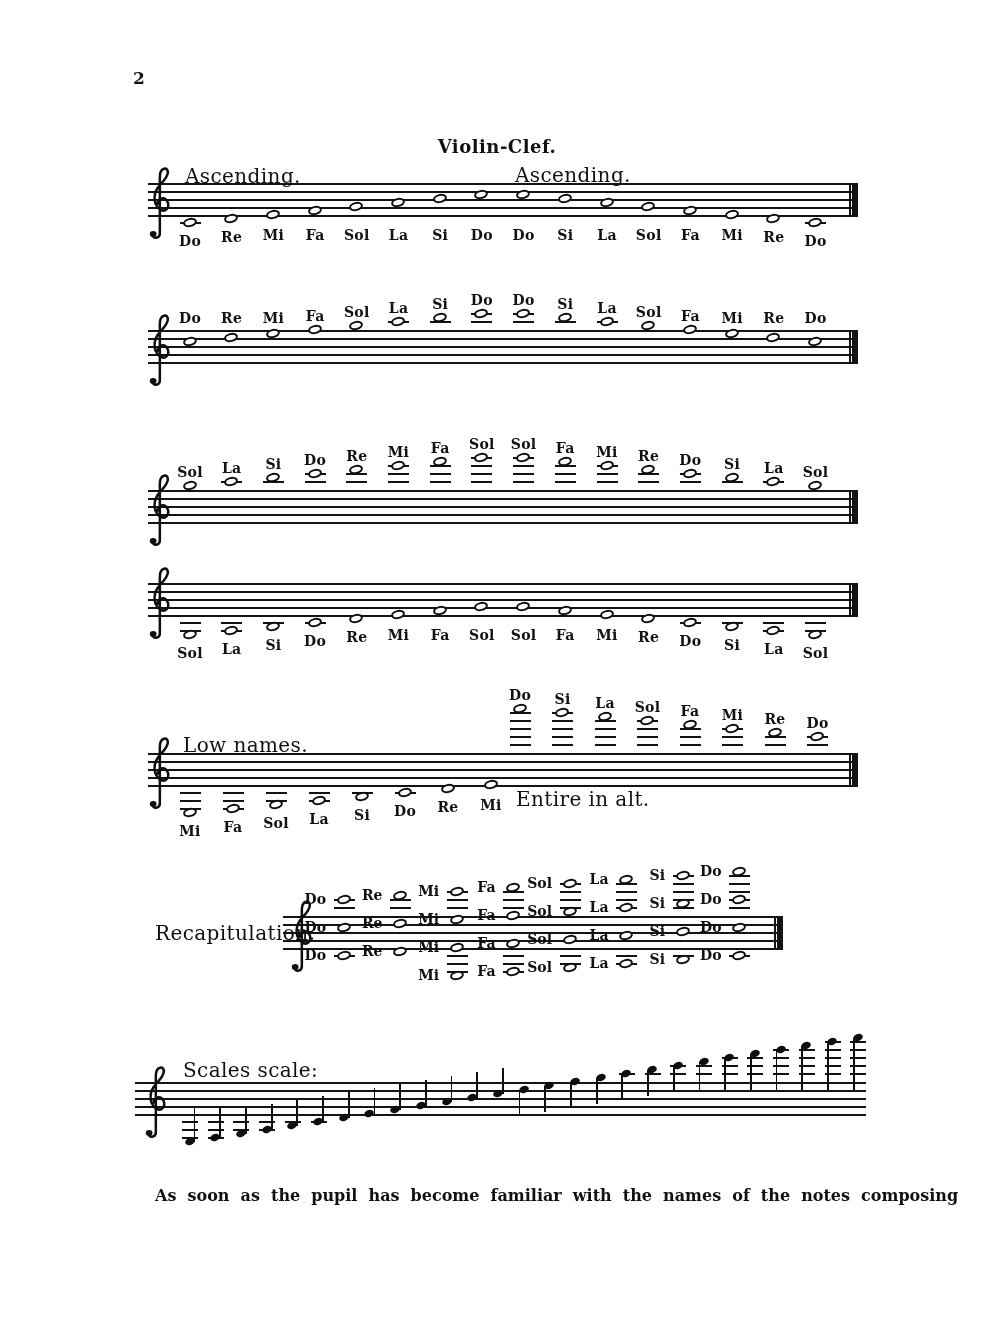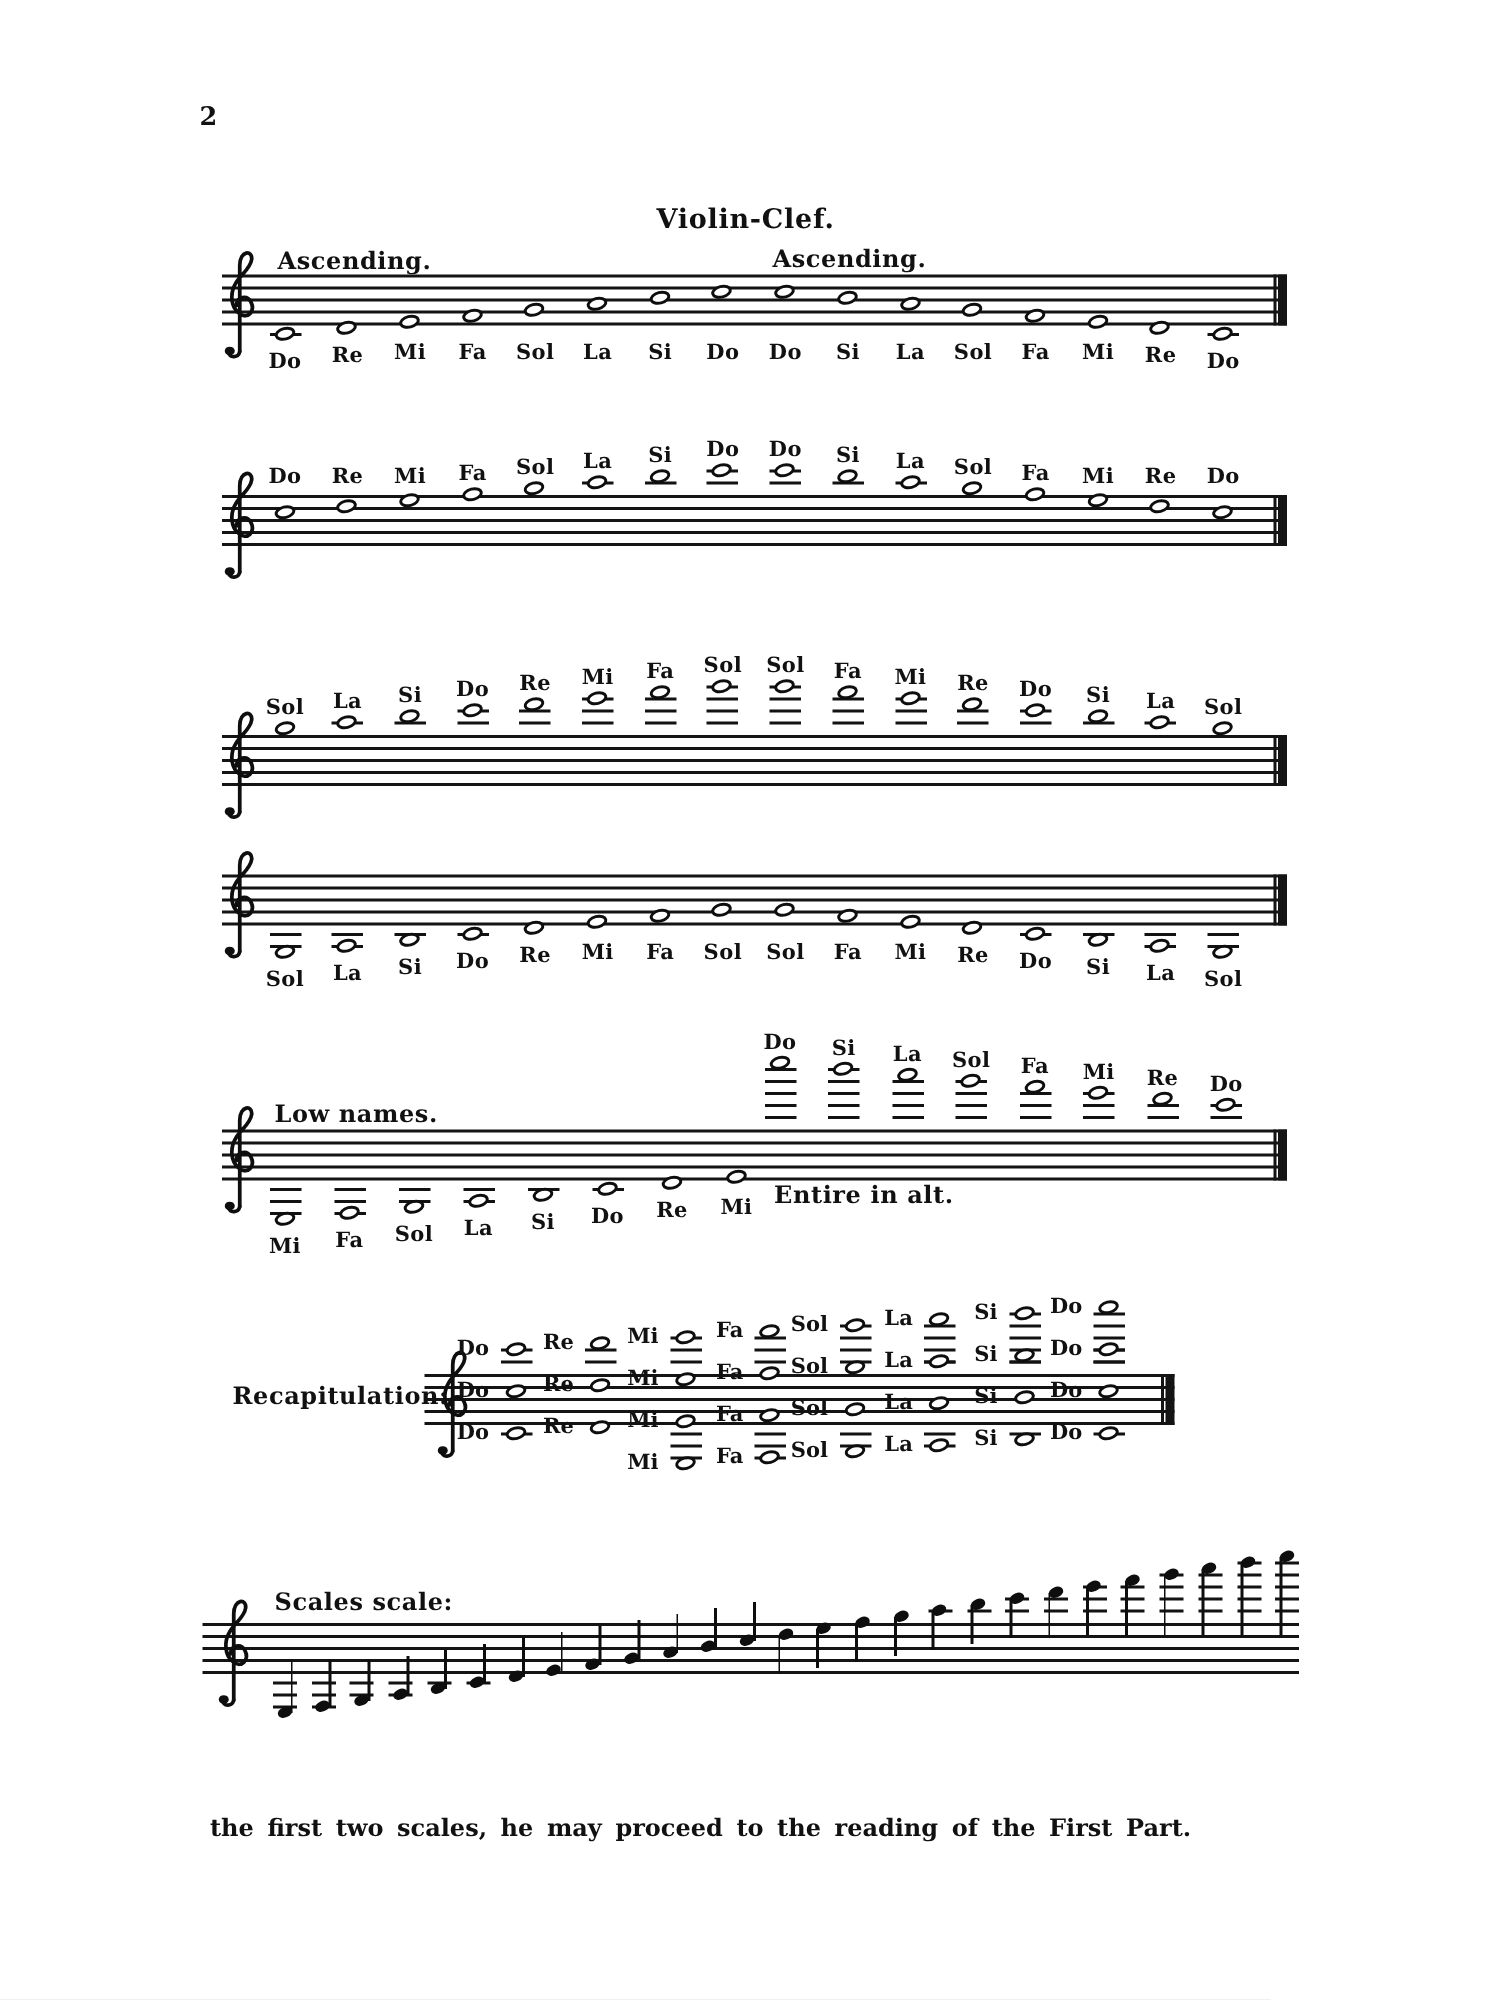--- a/index.html
+++ b/index.html
@@ -15,21 +15,21 @@
   .lg{position:absolute;height:2.3px;background:#121212;}
   .wn{position:absolute;width:10px;height:5px;background:#fff;
       border:2.7px solid #0e0e0e;border-radius:50%;transform:rotate(-14deg);}
   .qh{position:absolute;width:10px;height:7px;background:#0e0e0e;
       border-radius:50%;transform:rotate(-22deg);}
   .stem{position:absolute;width:1.9px;background:#0e0e0e;}
   .nlabel{position:absolute;width:30px;text-align:center;
       font-size:14px;font-weight:bold;letter-spacing:.3px;}
   .rlabel{position:absolute;width:30px;text-align:right;
       font-size:14px;font-weight:bold;}
-  .ann{position:absolute;font-size:16px;font-weight:bold;letter-spacing:.4px;white-space:nowrap;}
+  .ann{position:absolute;font-size:20px;font-weight:normal;letter-spacing:.4px;white-space:nowrap;}
   #page-number{position:absolute;left:133px;top:68px;font-size:17px;}
   #heading{position:absolute;left:148px;top:112px;font-size:16.5px;word-spacing:5px;white-space:nowrap;}
   #main-title{position:absolute;left:497px;top:136px;transform:translateX(-50%);
       font-size:18px;letter-spacing:.5px;white-space:nowrap;}
   .footer-line{position:absolute;left:140px;width:740px;font-size:16px;
       word-spacing:5.5px;white-space:nowrap;}
   #footer-1{top:1186px;padding-left:15px;}
   #footer-2{top:1209px;word-spacing:3.5px;}
   .clef{position:absolute;}
 </style>
@@ -577,14 +577,14 @@
       <div class="qh" style="left: 827px; top: 1038px;"></div>
       <div class="stem" style="left: 827px; top: 1042px; height: 48px;"></div>
       <div class="lg" style="left: 850.2px; top: 1072.9px; width: 16px;"></div>
       <div class="lg" style="left: 850.2px; top: 1064.9px; width: 16px;"></div>
       <div class="lg" style="left: 850.2px; top: 1056.9px; width: 16px;"></div>
       <div class="lg" style="left: 850.2px; top: 1048.9px; width: 16px;"></div>
       <div class="lg" style="left: 850.2px; top: 1040.9px; width: 16px;"></div>
       <div class="qh" style="left: 852.7px; top: 1034px;"></div>
       <div class="stem" style="left: 852.7px; top: 1038px; height: 52px;"></div>
     </div>
-  <div id="footer-2" class="footer-line">the first two scales, he may proceed to the reading of the First Part.</div>
+  <div id="footer-1" class="footer-line">As soon as the pupil has become familiar with the names of the notes composing</div>
 </div>
 
 </body></html>

